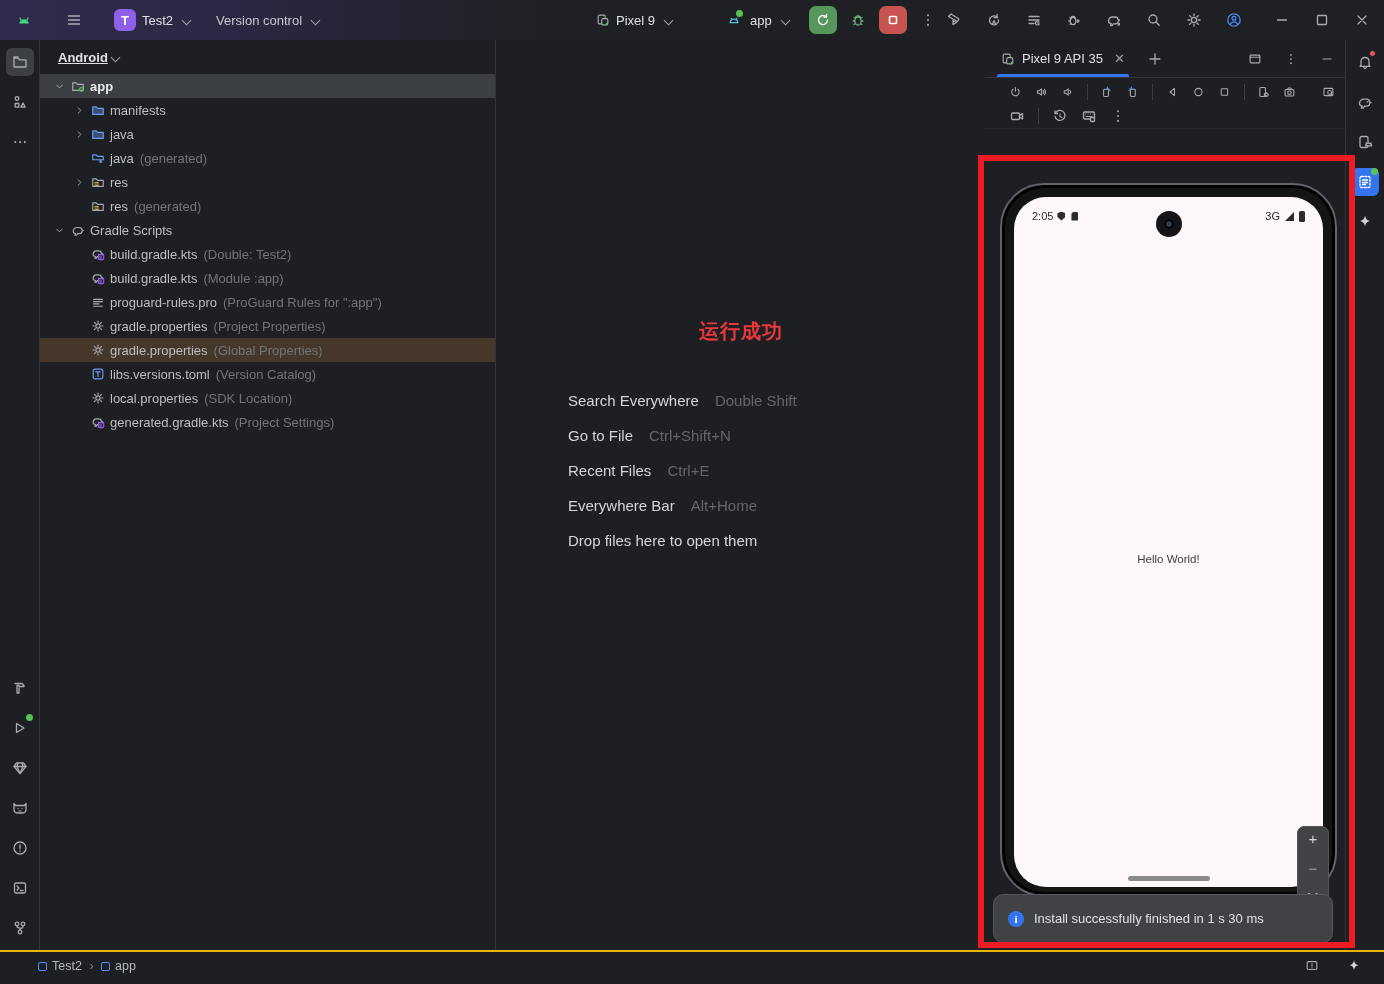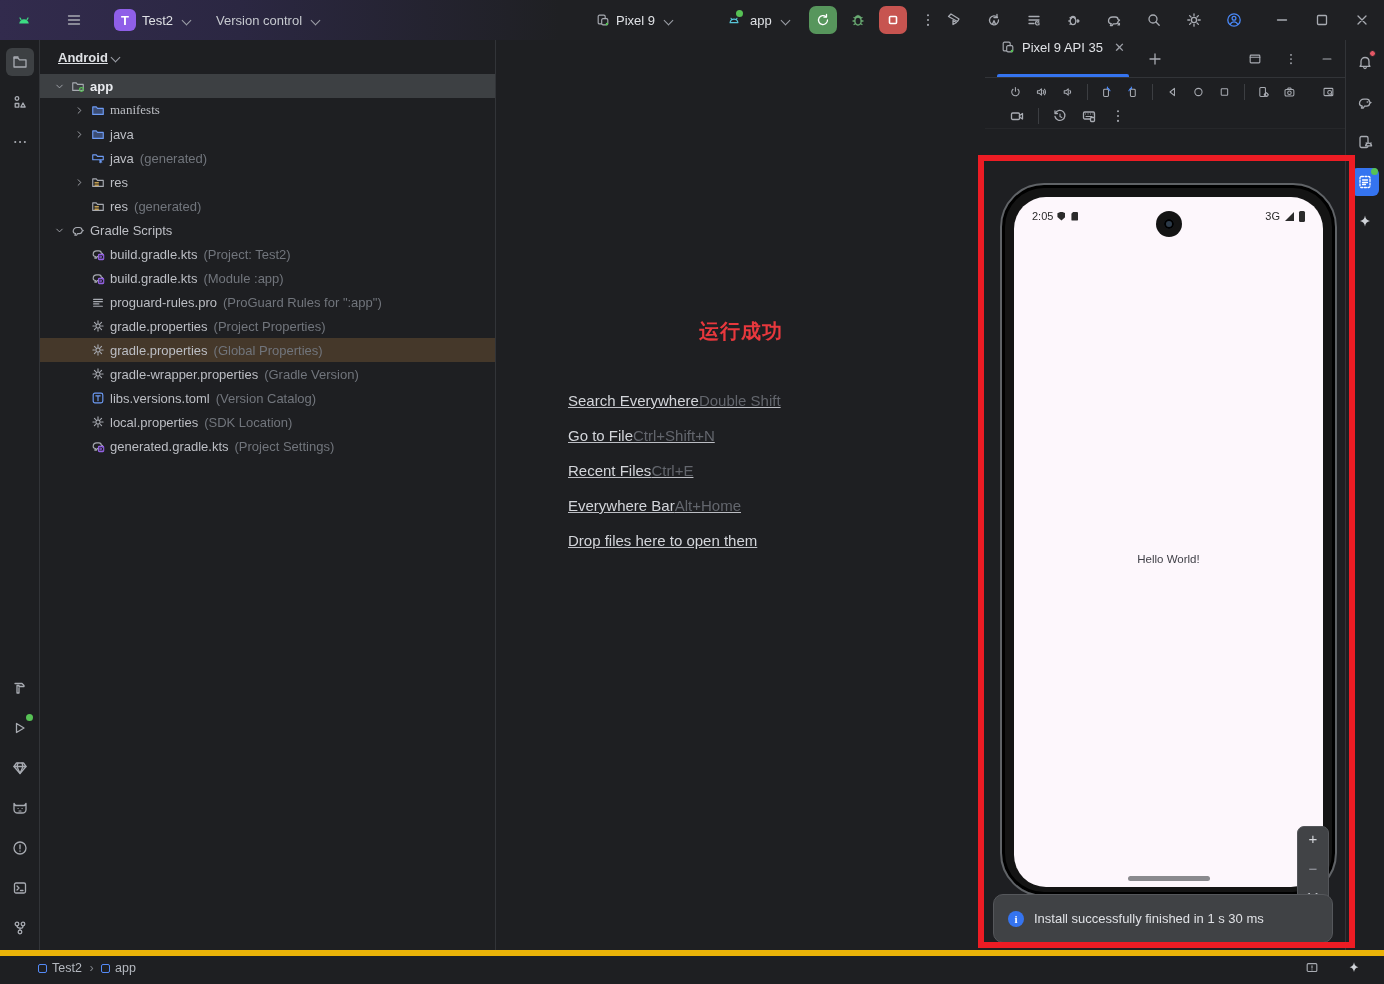--- a/index.html
+++ b/index.html
@@ -32,27 +32,27 @@
   .trow .cell-ic { width:20px; display:flex; justify-content:center; }
   .trow .lbl { margin-left:2px; color:#bcbec4; }
   .trow .ann { margin-left:6px; color:#71757c; }
   .trow.sel-gray { background:#3d4043; }
   .trow.sel-brown { background:#45382a; }
   .trow.bold .lbl { color:#e8eaee; font-weight:bold; }
   
   #editor { left:497px; top:40px; width:488px; height:910px; background:#1e1f22; }
   #run-ok { position:absolute; left:0; top:245px; width:100%; text-align:center; color:#e8383d; font-weight:bold; font-size:20px; letter-spacing:1px;margin-top:33px; }
   #shortcuts { position:absolute; left:71px; top:352px; display:flex; flex-direction:column; gap:18px; font-size:15px; }
-  .sc-row { display:flex; gap:0; align-items:flex-end;text-decoration:underline; }
+  .sc-row { display:flex; gap:16px; align-items:flex-end; }
   .sc-label { color:#d3d5da; }
   .sc-keys { color:#63666d; }
   
   #right-panel { left:985px; top:40px; width:360px; height:910px; background:#1e1f22; }
   #rd-tabbar { height:38px; display:flex; align-items:center; border-bottom:1px solid #323438; padding-left:12px; }
-  #rd-tab { display:flex; align-items:flex-start; gap:7px; height:100%; position:relative; color:#dfe1e5; padding:0 4px; }
+  #rd-tab { display:flex; align-items:center; gap:7px; height:100%; position:relative; color:#dfe1e5; padding:0 4px; }
   #rd-tab .underline { position:absolute; left:0; bottom:0; width:100%; height:3px; background:#3574f0; border-radius:2px 2px 0 0; }
   .rd-tab-x { color:#9da0a8; font-size:13px; margin-left:4px; }
   #rd-toolbar { padding:6px 10px 4px 24px; display:flex; flex-direction:column; gap:8px; border-bottom:1px solid #26272a; }
   .rd-icons { display:flex; align-items:center; gap:13px; }
   .vsep { width:1px; height:16px; background:#3c3e42; }
   
   #phone { left:1000px; top:183px; width:337px; height:714px; background:#141414; border:2px solid #606367; border-radius:44px; box-shadow:inset 0 0 0 3px #000; z-index:5;padding-left:38px; }
   #phone-screen { position:absolute; left:12px; top:12px; width:309px; height:690px; background:#fdf7fc; border-radius:32px; overflow:hidden; }
   #p-status { position:absolute; top:10px; left:0; width:100%; height:18px; display:flex; align-items:center; padding:0 18px; color:#2b2b2b; font-size:11px; }
   #p-cam { position:absolute; top:14px; left:50%; transform:translateX(-50%); width:26px; height:26px; background:#141414; border-radius:50%; display:flex; align-items:center; justify-content:center; }
@@ -65,21 +65,21 @@
   .simic { display:inline-block; width:7px; height:9px; background:#2b2b2b; border-radius:1px; margin-left:6px; clip-path:polygon(30% 0,100% 0,100% 100%,0 100%,0 25%); }
   
   #zoom-pill { left:1297px; top:826px; width:32px; height:80px; background:#414346; border:1px solid #54565a; border-radius:7px; z-index:6; display:flex; flex-direction:column; align-items:center; justify-content:space-between; padding:4px 0; color:#d6d8dc; }
   #zoom-pill .zi { font-size:15px; line-height:1; }
   #zoom-pill .zr { font-size:9px; color:#cfd2d6; }
   
   #toast { left:993px; top:894px; width:340px; height:49px; background:#404245; border:1px solid #55575b; border-radius:10px; display:flex; align-items:center; padding:0 14px; gap:10px; z-index:8; }
   #toast .info { width:16px; height:16px; border-radius:50%; background:#3574f0; color:#fff; font-size:11px; font-weight:bold; display:flex; align-items:center; justify-content:center; font-family:"Liberation Serif", serif; }
   #toast .msg { color:#dfe1e5; font-size:13px; }
   
-  #status-bar { left:0; top:950px; width:1384px; height:34px; background:#1e1f22; border-top:6px solid #eab308; display:flex; align-items:center; padding:0 12px 4px 38px; color:#b4b8bf; font-size:12.5px; gap:6px; }
+  #status-bar { left:0; top:950px; width:1384px; height:34px; background:#1e1f22; border-top:2px solid #eab308; display:flex; align-items:center; padding:0 12px 4px 38px; color:#b4b8bf; font-size:12.5px; gap:6px; }
   .mod-sq { display:inline-block; width:9px; height:9px; border:1.6px solid #548af7; border-radius:2px; margin-right:5px; vertical-align:-1px; }
   .crumb-sep { color:#7f838a; margin:0 4px; }
   
   #red-rect { left:978px; top:155px; width:377px; height:793px; border:6px solid #ed1c24; z-index:20; pointer-events:none; }
 </style>
 </head>
 <body>
 
 <div id="titlebar" class="abs">
   <div class="tb-icon" style="margin-left:6px">
@@ -295,21 +295,21 @@
           </svg>
         </span>
         <span class="cell-ic">
           <svg class="ic sm" viewBox="0 0 16 16">
             <path d="M2 4.5h4l1.4 1.7H14V13H2z"></path>
             <circle cx="12" cy="12" r="2.2" style="stroke:#57c255"></circle>
           </svg>
         </span>
         <span class="lbl">app</span>
       </div>
-      <div class="trow" style="padding-left: 30px; font-family: Liberation Serif, serif;">
+      <div class="trow" style="padding-left: 30px;">
         <span class="cell-chv">
           <svg class="ic sm" viewBox="0 0 16 16" style="width:11px;height:11px">
             <path d="m6 4 4 4-4 4"></path>
           </svg>
         </span>
         <span class="cell-ic">
           <svg class="ic sm" viewBox="0 0 16 16" style="stroke:#6d9bf5">
             <path d="M2 4.5h4l1.4 1.7H14V13H2z" fill="#3b4c73"></path>
           </svg>
         </span>
@@ -380,21 +380,21 @@
       <div class="trow" style="padding-left: 30px;">
         <span class="cell-chv"></span>
         <span class="cell-ic">
           <svg class="ic sm" viewBox="0 0 16 16">
             <path d="M2.5 8.5c0-2.4 1.7-4 4.1-4h2.5c1.7 0 2.6 1.1 2.6 2.4l1.5.6-1.3 1c-.1 1.6-1.3 2.5-2.9 2.5H7l-.9 1.7H4.3l.8-1.8c-1.6-.2-2.6-1.1-2.6-2.4z"></path>
             <rect x="8.5" y="8.5" width="6" height="6" rx="1" style="stroke:#9261e2" fill="#1e1f22"></rect>
             <path d="M10.3 9.8v3.4M13 9.8l-2.2 1.7 2.2 1.7" style="stroke:#9261e2" stroke-width="1.1"></path>
           </svg>
         </span>
         <span class="lbl">build.gradle.kts</span>
-        <span class="ann">(Project: Test2)</span>
+        <span class="ann">(Double: Test2)</span>
       </div>
       <div class="trow" style="padding-left: 30px;">
         <span class="cell-chv"></span>
         <span class="cell-ic">
           <svg class="ic sm" viewBox="0 0 16 16">
             <path d="M2.5 8.5c0-2.4 1.7-4 4.1-4h2.5c1.7 0 2.6 1.1 2.6 2.4l1.5.6-1.3 1c-.1 1.6-1.3 2.5-2.9 2.5H7l-.9 1.7H4.3l.8-1.8c-1.6-.2-2.6-1.1-2.6-2.4z"></path>
             <rect x="8.5" y="8.5" width="6" height="6" rx="1" style="stroke:#9261e2" fill="#1e1f22"></rect>
             <path d="M10.3 9.8v3.4M13 9.8l-2.2 1.7 2.2 1.7" style="stroke:#9261e2" stroke-width="1.1"></path>
           </svg>
         </span>
@@ -425,31 +425,20 @@
       <div class="trow sel-brown" style="padding-left: 30px;">
         <span class="cell-chv"></span>
         <span class="cell-ic">
           <svg class="ic sm" viewBox="0 0 16 16">
             <circle cx="8" cy="8" r="2.4"></circle>
             <path d="M8 2.2v1.7M8 12.1v1.7M2.2 8h1.7M12.1 8h1.7M3.9 3.9l1.2 1.2M10.9 10.9l1.2 1.2M12.1 3.9 10.9 5.1M5.1 10.9 3.9 12.1"></path>
           </svg>
         </span>
         <span class="lbl">gradle.properties</span>
         <span class="ann">(Global Properties)</span>
-      </div>
-      <div class="trow" style="padding-left: 30px;">
-        <span class="cell-chv"></span>
-        <span class="cell-ic">
-          <svg class="ic sm" viewBox="0 0 16 16">
-            <circle cx="8" cy="8" r="2.4"></circle>
-            <path d="M8 2.2v1.7M8 12.1v1.7M2.2 8h1.7M12.1 8h1.7M3.9 3.9l1.2 1.2M10.9 10.9l1.2 1.2M12.1 3.9 10.9 5.1M5.1 10.9 3.9 12.1"></path>
-          </svg>
-        </span>
-        <span class="lbl">gradle-wrapper.properties</span>
-        <span class="ann">(Gradle Version)</span>
       </div>
       <div class="trow" style="padding-left: 30px;">
         <span class="cell-chv"></span>
         <span class="cell-ic">
           <svg class="ic sm" viewBox="0 0 16 16" style="stroke:#6d9bf5">
             <rect x="2.5" y="2.5" width="11" height="11" rx="2"></rect>
             <path d="M5.5 5.5h5M8 5.5V11"></path>
           </svg>
         </span>
         <span class="lbl">libs.versions.toml</span>

